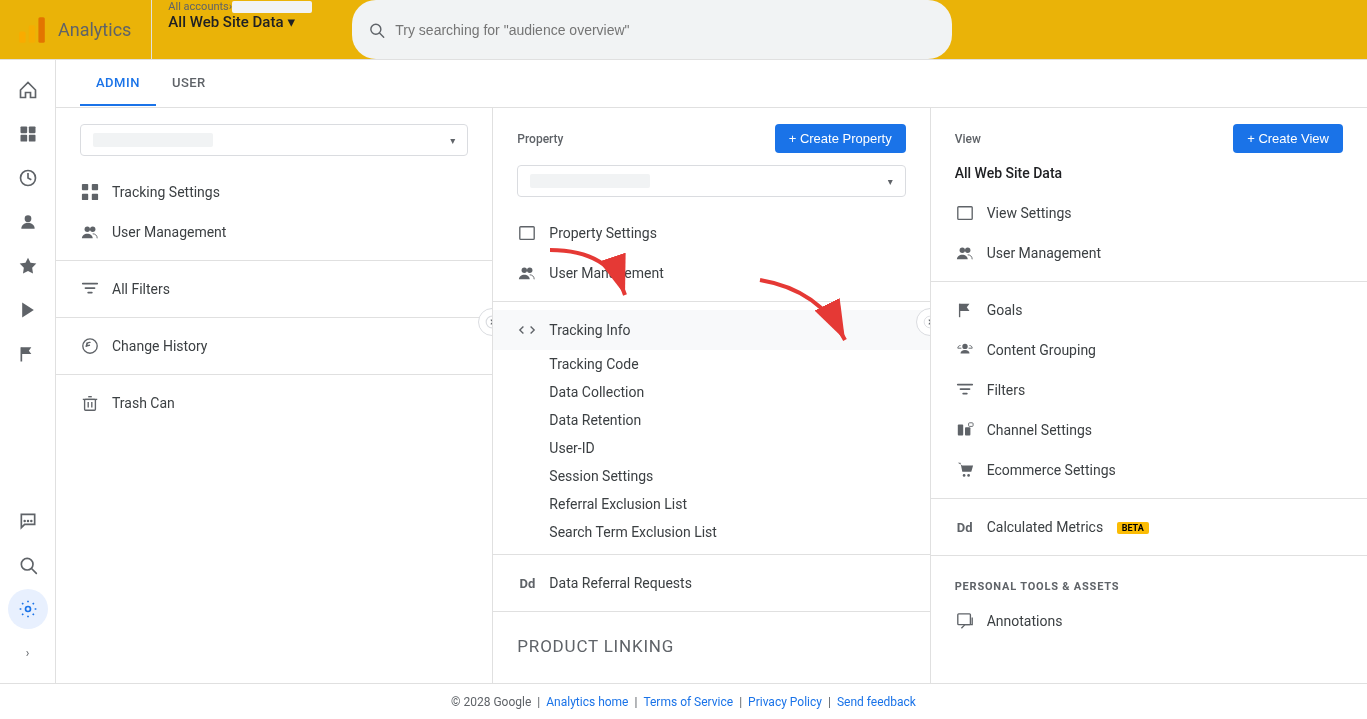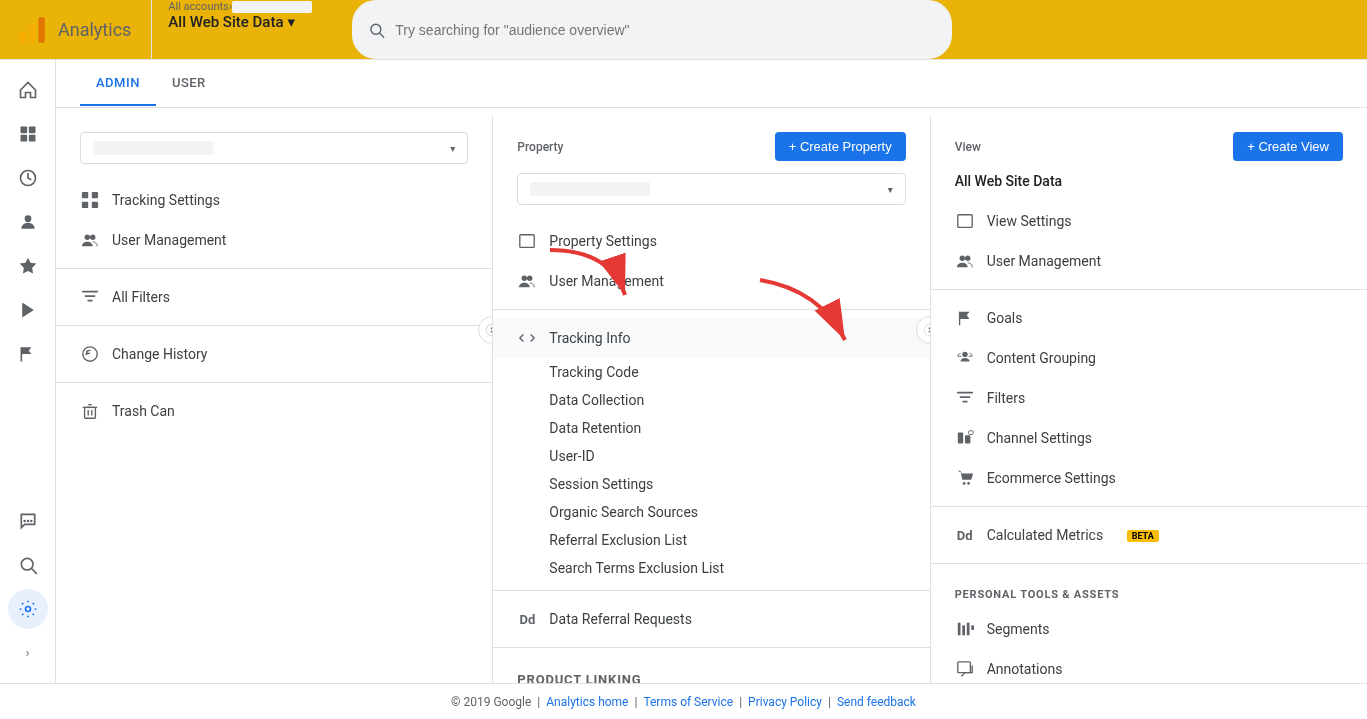--- a/index.html
+++ b/index.html
@@ -23,21 +23,21 @@
     .main-layout { display: flex; flex: 1; overflow: hidden; }
 
     
     .sidebar-nav { width: 56px; background: #fff; border-right: 1px solid #e0e0e0; display: flex; flex-direction: column; align-items: center; padding: 8px 0; flex-shrink: 0; }
     .sidebar-nav .nav-item { width: 40px; height: 40px; display: flex; align-items: center; justify-content: center; border-radius: 50%; cursor: pointer; color: #5f6368; margin: 2px 0; position: relative; }
     .sidebar-nav .nav-item.active { background: #e8f0fe; color: #1a73e8; }
     .sidebar-nav .nav-spacer { flex: 1; }
     .nav-item svg { width: 20px; height: 20px; }
 
     
-    .content-area { flex: 1; display: flex; flex-direction: column; overflow: hidden; gap: 8px; }
+    .content-area { flex: 1; display: flex; flex-direction: column; overflow: hidden; }
 
     
     .tab-bar { display: flex; align-items: center; padding: 0 24px; border-bottom: 1px solid #e0e0e0; height: 48px; flex-shrink: 0; }
     .tab { padding: 14px 16px; font-size: 13px; font-weight: 500; color: #5f6368; cursor: pointer; border-bottom: 2px solid transparent; text-transform: uppercase; letter-spacing: 0.5px; }
     .tab.active { color: #1a73e8; border-bottom: 2px solid #1a73e8; }
 
     
     .admin-columns { display: flex; flex: 1; overflow: hidden; }
     .admin-col { flex: 1; border-right: 1px solid #e0e0e0; overflow-y: auto; padding: 16px 0; position: relative; }
     .admin-col:last-child { border-right: none; }
@@ -55,28 +55,28 @@
     
     .menu-item { display: flex; align-items: center; gap: 12px; padding: 10px 24px; cursor: pointer; color: #3c4043; font-size: 14px; }
     .menu-item-icon { width: 20px; height: 20px; color: #5f6368; display: flex; align-items: center; justify-content: center; flex-shrink: 0; }
     .menu-item-text { font-size: 14px; }
     .menu-divider { height: 1px; background: #e0e0e0; margin: 8px 0; }
 
     
     .sub-menu-item { padding: 6px 24px 6px 56px; cursor: pointer; color: #3c4043; font-size: 14px; }
 
     
-    .section-label { padding: 16px 24px 8px 24px; font-size: 13px; font-weight: 700; color: #5f6368; text-transform: uppercase; letter-spacing: 0.8px; }
+    .section-label { padding: 16px 24px 8px 24px; font-size: 17px; font-weight: 400; color: #5f6368; text-transform: uppercase; letter-spacing: 0.8px; }
 
     
     .transfer-btn { position: absolute; right: -14px; top: 200px; width: 28px; height: 28px; background: #fff; border: 1px solid #dadce0; border-radius: 50%; display: flex; align-items: center; justify-content: center; cursor: pointer; z-index: 5; color: #5f6368; }
     .view-name { font-size: 14px; font-weight: 500; color: #202124; padding: 0 24px 12px 24px; }
 
     
-    .beta-badge { background: #fbbc04; color: #000; font-size: 9px; font-weight: 700; padding: 1px 5px; border-radius: 2px; margin-left: 20px; vertical-align: middle; }
+    .beta-badge { background: #fbbc04; color: #000; font-size: 9px; font-weight: 700; padding: 1px 5px; border-radius: 2px; margin-left: 10px; vertical-align: middle; }
 
     
     .personal-tools-label { padding: 16px 24px 8px 24px; font-size: 11px; font-weight: 700; color: #5f6368; text-transform: uppercase; letter-spacing: 0.8px; }
 
     
     .footer { height: 36px; background: #fff; border-top: 1px solid #e0e0e0; display: flex; align-items: center; justify-content: center; font-size: 12px; color: #5f6368; flex-shrink: 0; gap: 6px; }
     .footer a { color: #1a73e8; text-decoration: none; cursor: pointer; }
     .footer-sep { color: #5f6368; }
 
     
@@ -313,23 +313,22 @@
             </svg>
           </span>
           <span class="menu-item-text">Tracking Info</span>
         </div>
 
         <div class="sub-menu-item">Tracking Code</div>
         <div class="sub-menu-item">Data Collection</div>
         <div class="sub-menu-item">Data Retention</div>
         <div class="sub-menu-item">User-ID</div>
         <div class="sub-menu-item">Session Settings</div>
-        <div class="sub-menu-item">Organic Search Sources</div>
         <div class="sub-menu-item">Referral Exclusion List</div>
-        <div class="sub-menu-item">Search Terms Exclusion List</div>
+        <div class="sub-menu-item">Search Term Exclusion List</div>
 
         <div class="menu-divider"></div>
 
         <div class="menu-item">
           <span class="menu-item-icon" style="font-weight:700;font-size:13px;color:#5f6368;">Dd</span>
           <span class="menu-item-text">Data Referral Requests</span>
         </div>
 
         <div class="menu-divider"></div>
 
@@ -433,31 +432,20 @@
           <span class="menu-item-text">
             <span>Calculated Metrics</span>
             <span class="beta-badge">BETA</span>
           </span>
         </div>
 
         <div class="menu-divider"></div>
 
         <div class="personal-tools-label">PERSONAL TOOLS &amp; ASSETS</div>
 
-        <div class="menu-item">
-          <span class="menu-item-icon">
-            <svg viewBox="0 0 20 20" fill="#5f6368" width="18" height="18">
-              <rect x="2" y="3" width="3" height="14"></rect>
-              <rect x="7" y="6" width="3" height="11"></rect>
-              <rect x="12" y="3" width="3" height="14"></rect>
-              <rect x="17" y="6" width="3" height="5"></rect>
-            </svg>
-          </span>
-          <span class="menu-item-text">Segments</span>
-        </div>
 
         <div class="menu-item">
           <span class="menu-item-icon">
             <svg viewBox="0 0 20 20" fill="none" stroke="#5f6368" stroke-width="1.5" width="18" height="18">
               <rect x="2" y="2" width="14" height="12" rx="1"></rect>
               <path d="M6 18l4-4h8V6"></path>
             </svg>
           </span>
           <span class="menu-item-text">Annotations</span>
         </div>
@@ -479,21 +467,21 @@
 <svg style="position:fixed;top:270px;left:740px;pointer-events:none;z-index:100;" width="130" height="110">
   <defs>
     <marker id="arrowhead2" markerWidth="10" markerHeight="7" refX="10" refY="3.5" orient="auto">
       <polygon points="0 0, 10 3.5, 0 7" fill="#e53935"></polygon>
     </marker>
   </defs>
   <path d="M20,10 Q80,20 105,70" stroke="#e53935" stroke-width="4" fill="none" marker-end="url(#arrowhead2)"></path>
 </svg>
 
 <div class="footer">
-  <span>© 2019 Google</span>
+  <span>© 2028 Google</span>
   <span class="footer-sep">|</span>
   <a>Analytics home</a>
   <span class="footer-sep">|</span>
   <a>Terms of Service</a>
   <span class="footer-sep">|</span>
   <a>Privacy Policy</a>
   <span class="footer-sep">|</span>
   <a>Send feedback</a>
 </div>
 

